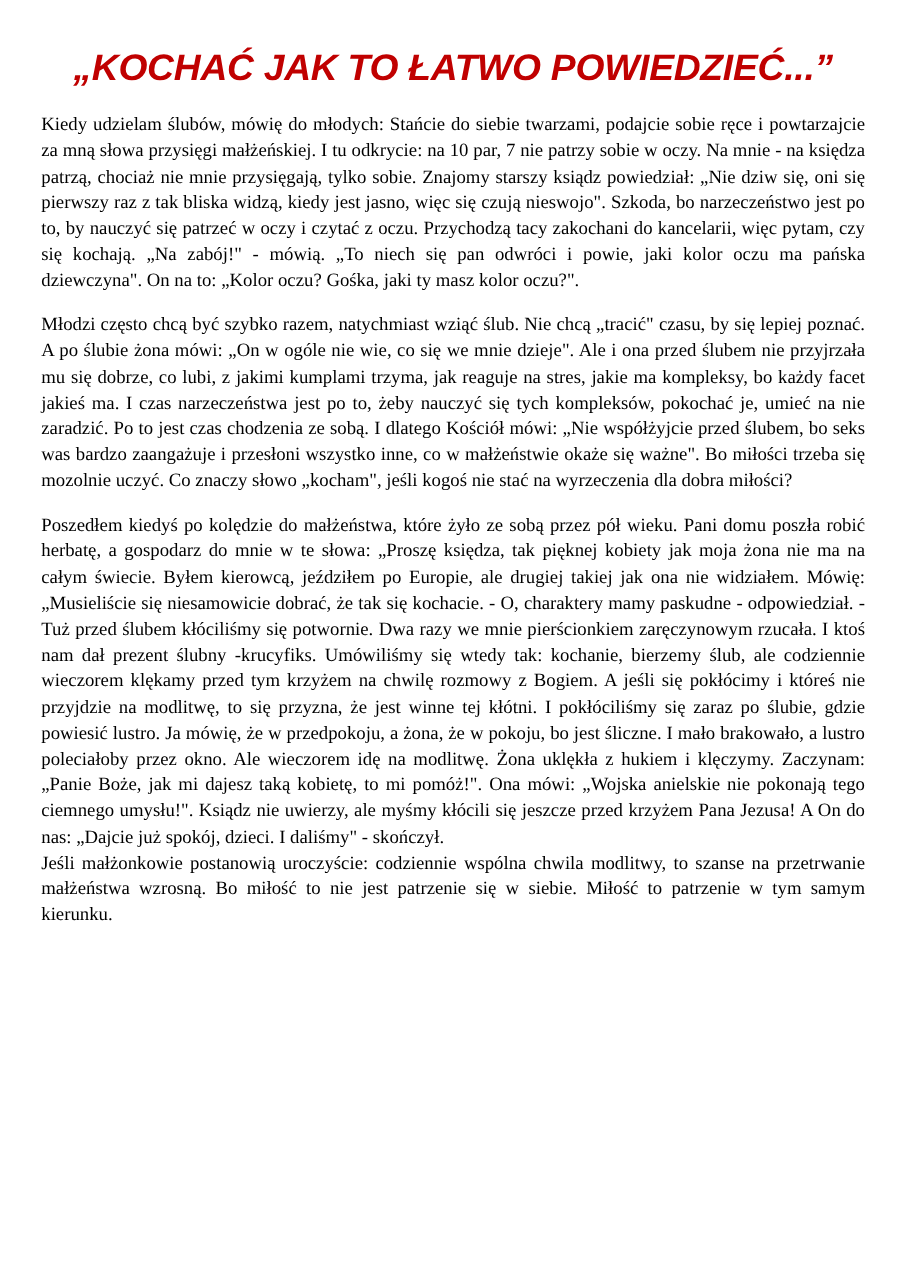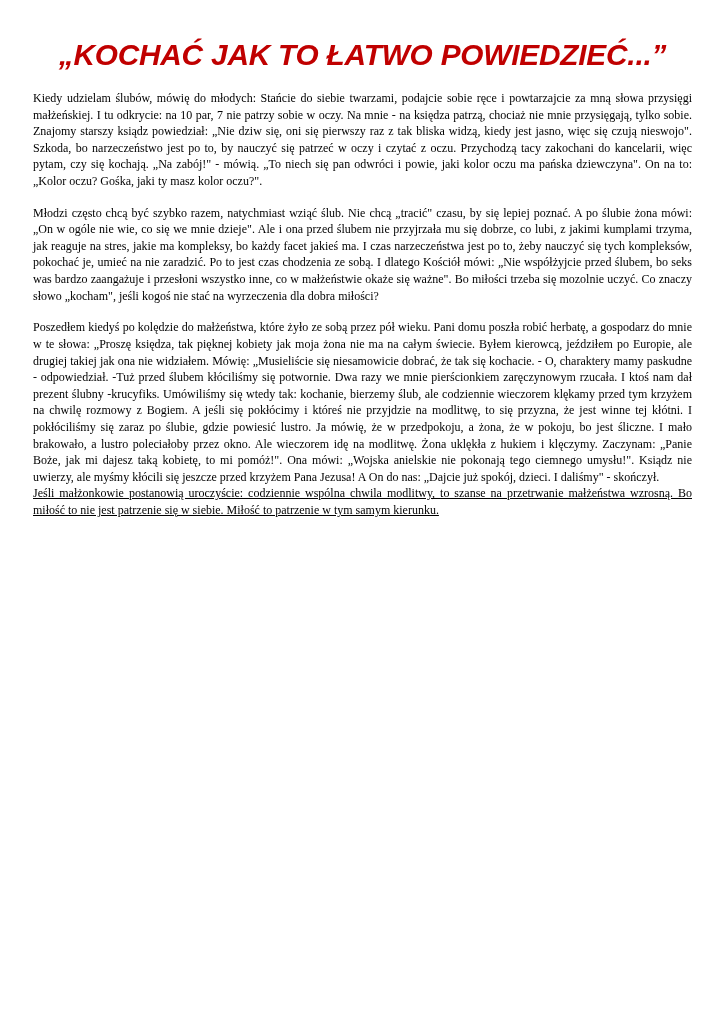--- a/index.html
+++ b/index.html
@@ -27,30 +27,29 @@
     font-style: italic;
     font-size: 29.5px;
     letter-spacing: -0.2px;
     color: #C00000;
     text-align: center;
     margin: 0 0 18px 0;
     white-space: nowrap;
     transform: scaleX(1.01);
   }
   .para {
-    font-size: 12px;
+    font-size: 15px;
     line-height: 1.385;
     text-align: justify;
     text-justify: inter-word;
     margin: 0 0 15px 0;
     hyphens: none;
   }
   .para:last-child {
     margin-bottom: 0;
-    text-decoration: underline;
   }
   .para.tight {
     margin-bottom: 0;
     font-family: Liberation Serif, serif;
   }
 </style>
 </head>
 <body>
 
 <div class="page">

